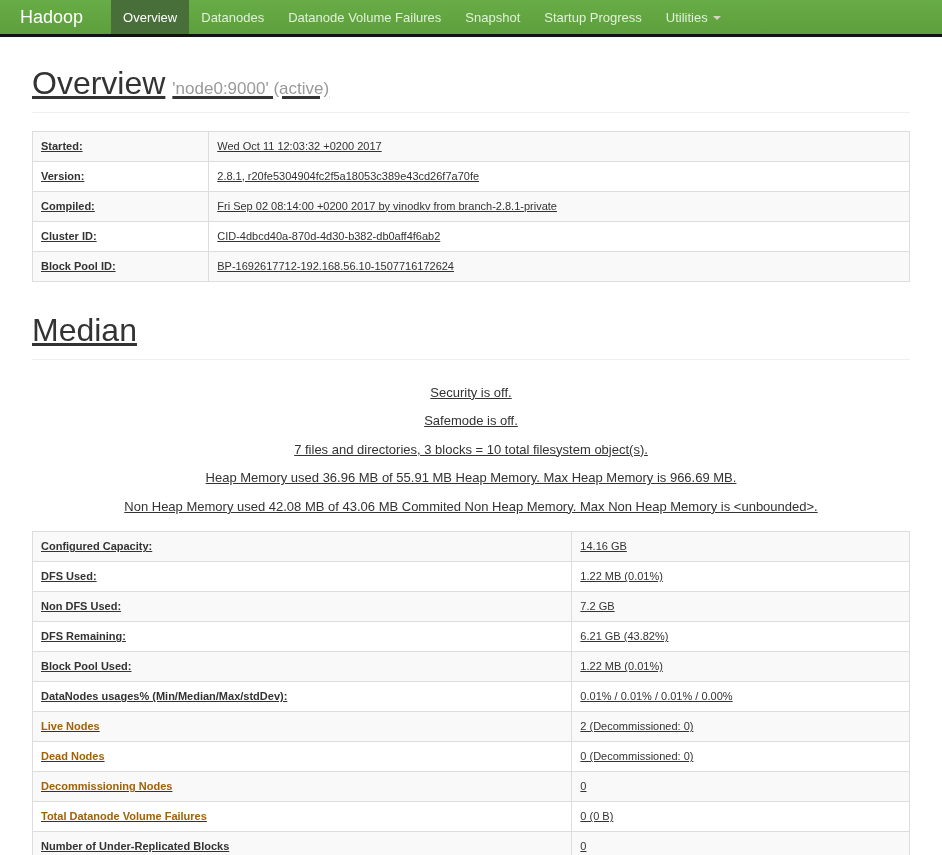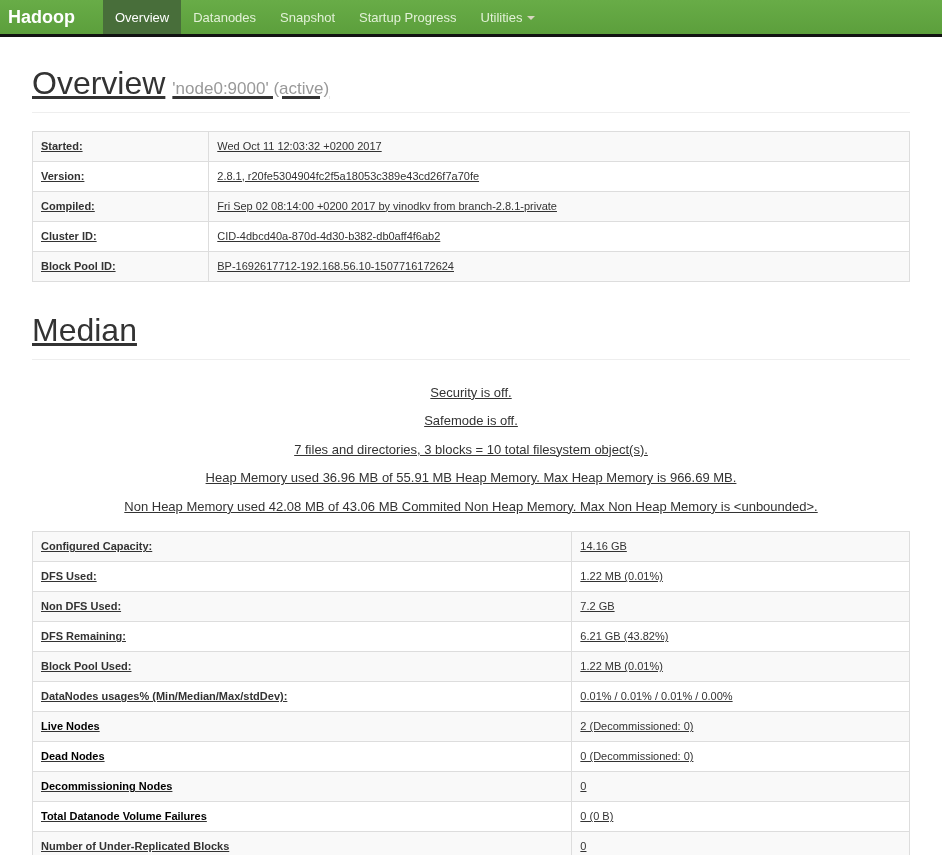--- a/index.html
+++ b/index.html
@@ -13,23 +13,23 @@
 
   
   .navbar {
     height: 37px;
     background: linear-gradient(to bottom, #68ac47, #5c9f3c);
     border-bottom: 3px solid #121212;
     display: flex; align-items: stretch;
   }
   .navbar-brand {
     display: flex; align-items: center;
-    padding: 0 16px 0 8px; margin-right: 12px;
+    padding: 0 16px 0 20px; margin-right: 12px;
     color: #ffffff; font-size: 18px;
-    text-decoration: none; cursor: pointer; font-weight: bold;
+    text-decoration: none; cursor: pointer;
   }
   .nav-menu { display: flex; list-style: none; align-items: stretch; }
   .nav-item { display: flex; align-items: stretch; }
   .nav-link {
     display: flex; align-items: center; gap: 5px;
     padding: 0 12px;
     color: #e2f1d7; font-size: 13px;
     text-decoration: none; cursor: pointer; white-space: nowrap;
   }
   .nav-item.active .nav-link { background: #486e3a; color: #ffffff; }
@@ -66,21 +66,21 @@
     border: 1px solid #ddd;
     padding: 5px 8px;
     font-size: 11px; line-height: 19px;
     text-align: left; vertical-align: middle;
   }
   table.info-table th { font-weight: bold; color: #333; }
   table.info-table tbody tr:nth-child(odd) { background: #f9f9f9; }
   table.info-table tbody tr:nth-child(even) { background: #ffffff; }
   #overview-table th { width: 20.1%; }
   #summary-table th { width: 61.5%; }
-  a.table-link { color: #000000; text-decoration: none; cursor: pointer; }
+  a.table-link { color: #a16207; text-decoration: none; cursor: pointer; }
 
   
   .summary-paragraphs { margin: 24px 0 16px; text-align: center; }
   .summary-paragraphs p { margin: 0 0 11px; font-size: 13px; line-height: 1.35; color: #333; }
 
   .section-gap { margin-top: 30px; }
 </style>
 </head>
 <body>
 
@@ -88,20 +88,25 @@
   <a class="navbar-brand">Hadoop</a>
   <ul class="nav-menu" id="nav-menu">
       <li class="nav-item active">
         <a class="nav-link">
           <span>Overview</span>
         </a>
       </li>
       <li class="nav-item">
         <a class="nav-link">
           <span>Datanodes</span>
+        </a>
+      </li>
+      <li class="nav-item">
+        <a class="nav-link">
+          <span>Datanode Volume Failures</span>
         </a>
       </li>
       <li class="nav-item">
         <a class="nav-link">
           <span>Snapshot</span>
         </a>
       </li>
       <li class="nav-item">
         <a class="nav-link">
           <span>Startup Progress</span>

